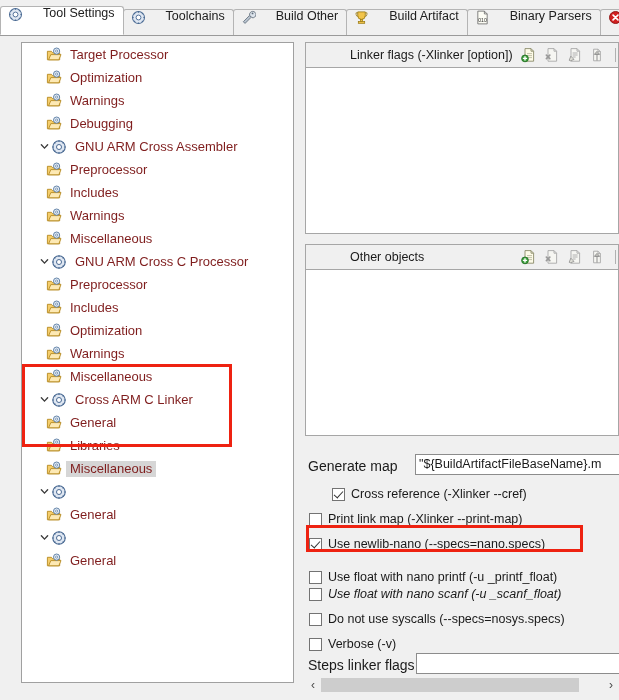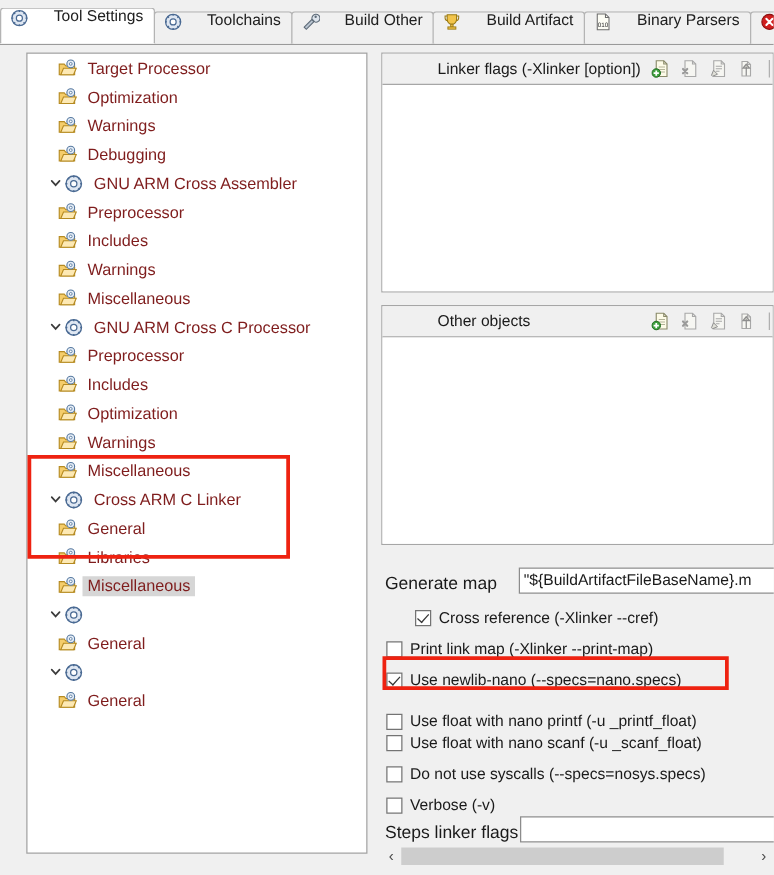--- a/index.html
+++ b/index.html
@@ -658,21 +658,21 @@
       <div class="check-row" style="left:4px; top:493px;">
         <span class="cbox checked"></span>
         <span>Use newlib-nano (--specs=nano.specs)</span>
       </div>
 
       <div class="check-row" style="left:4px; top:526px;">
         <span class="cbox"></span>
         <span>Use float with nano printf (-u _printf_float)</span>
       </div>
 
-      <div class="check-row" style="left:4px; top:543px;">
+      <div class="check-row" style="left:4px; top:543px;font-style:italic;">
         <span class="cbox"></span>
         <span>Use float with nano scanf (-u _scanf_float)</span>
       </div>
 
       <div class="check-row" style="left:4px; top:568px;">
         <span class="cbox"></span>
         <span>Do not use syscalls (--specs=nosys.specs)</span>
       </div>
 
       <div class="check-row" style="left:4px; top:593px;text-align:right;">

